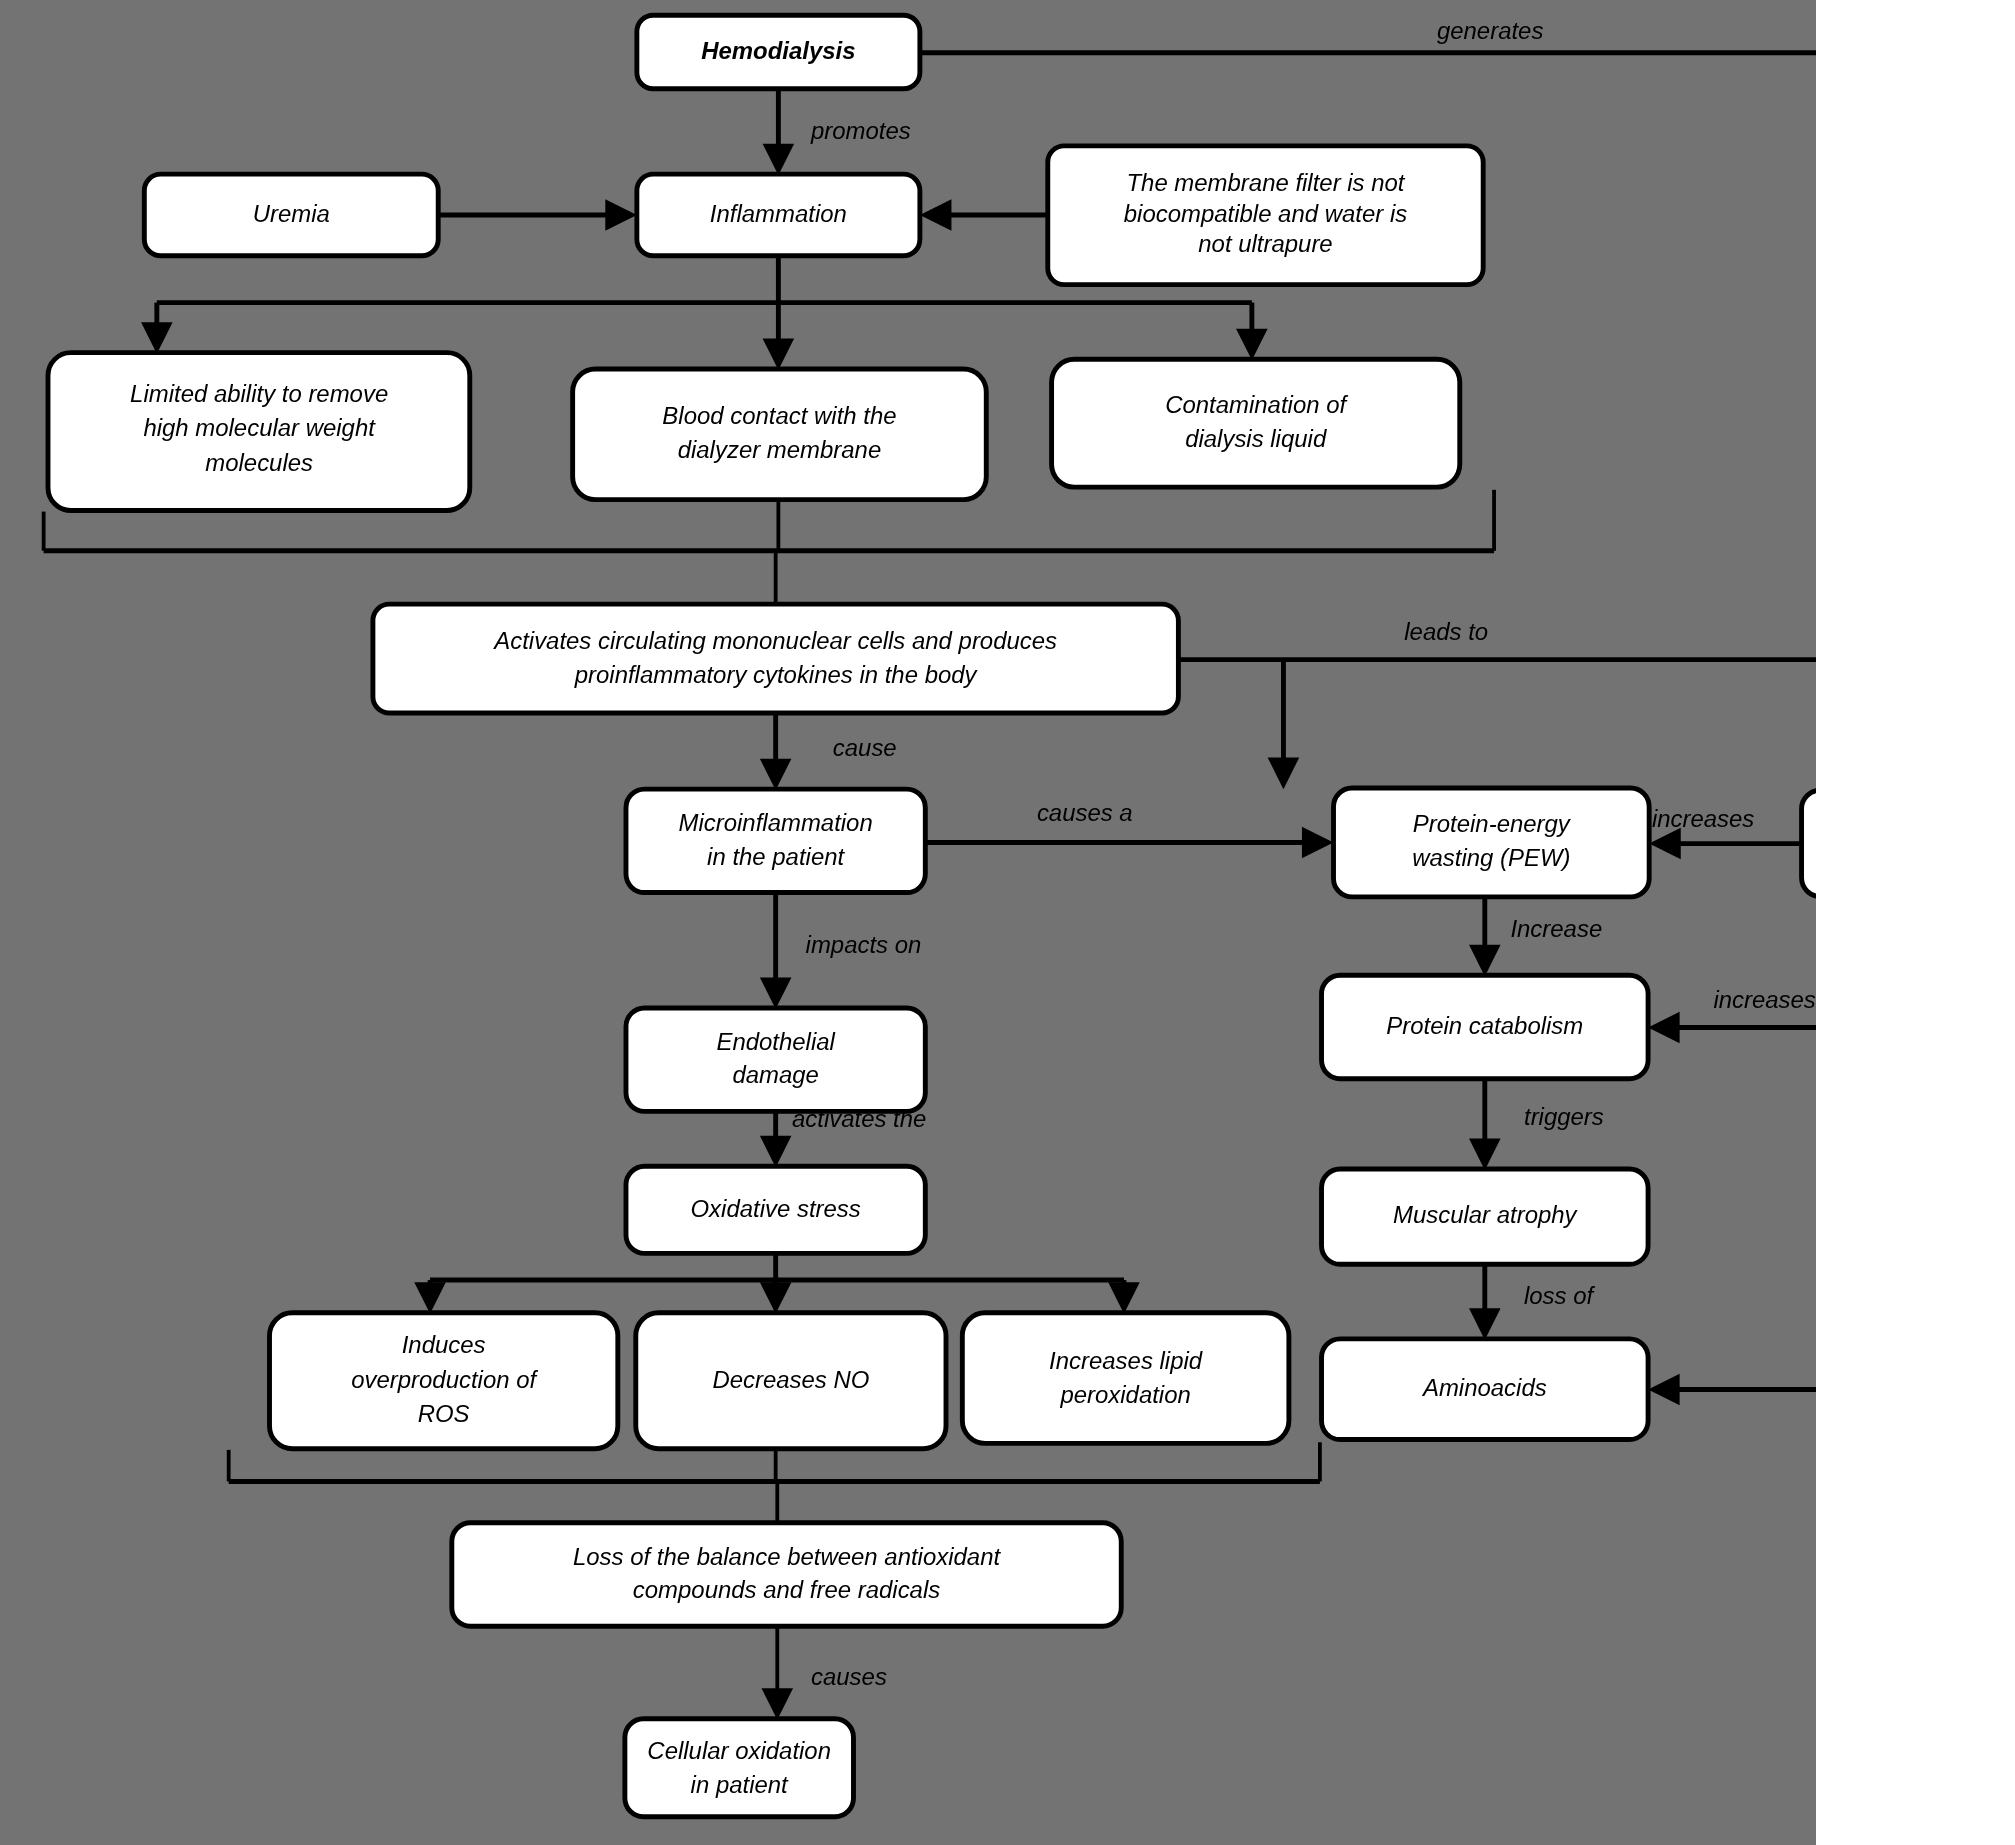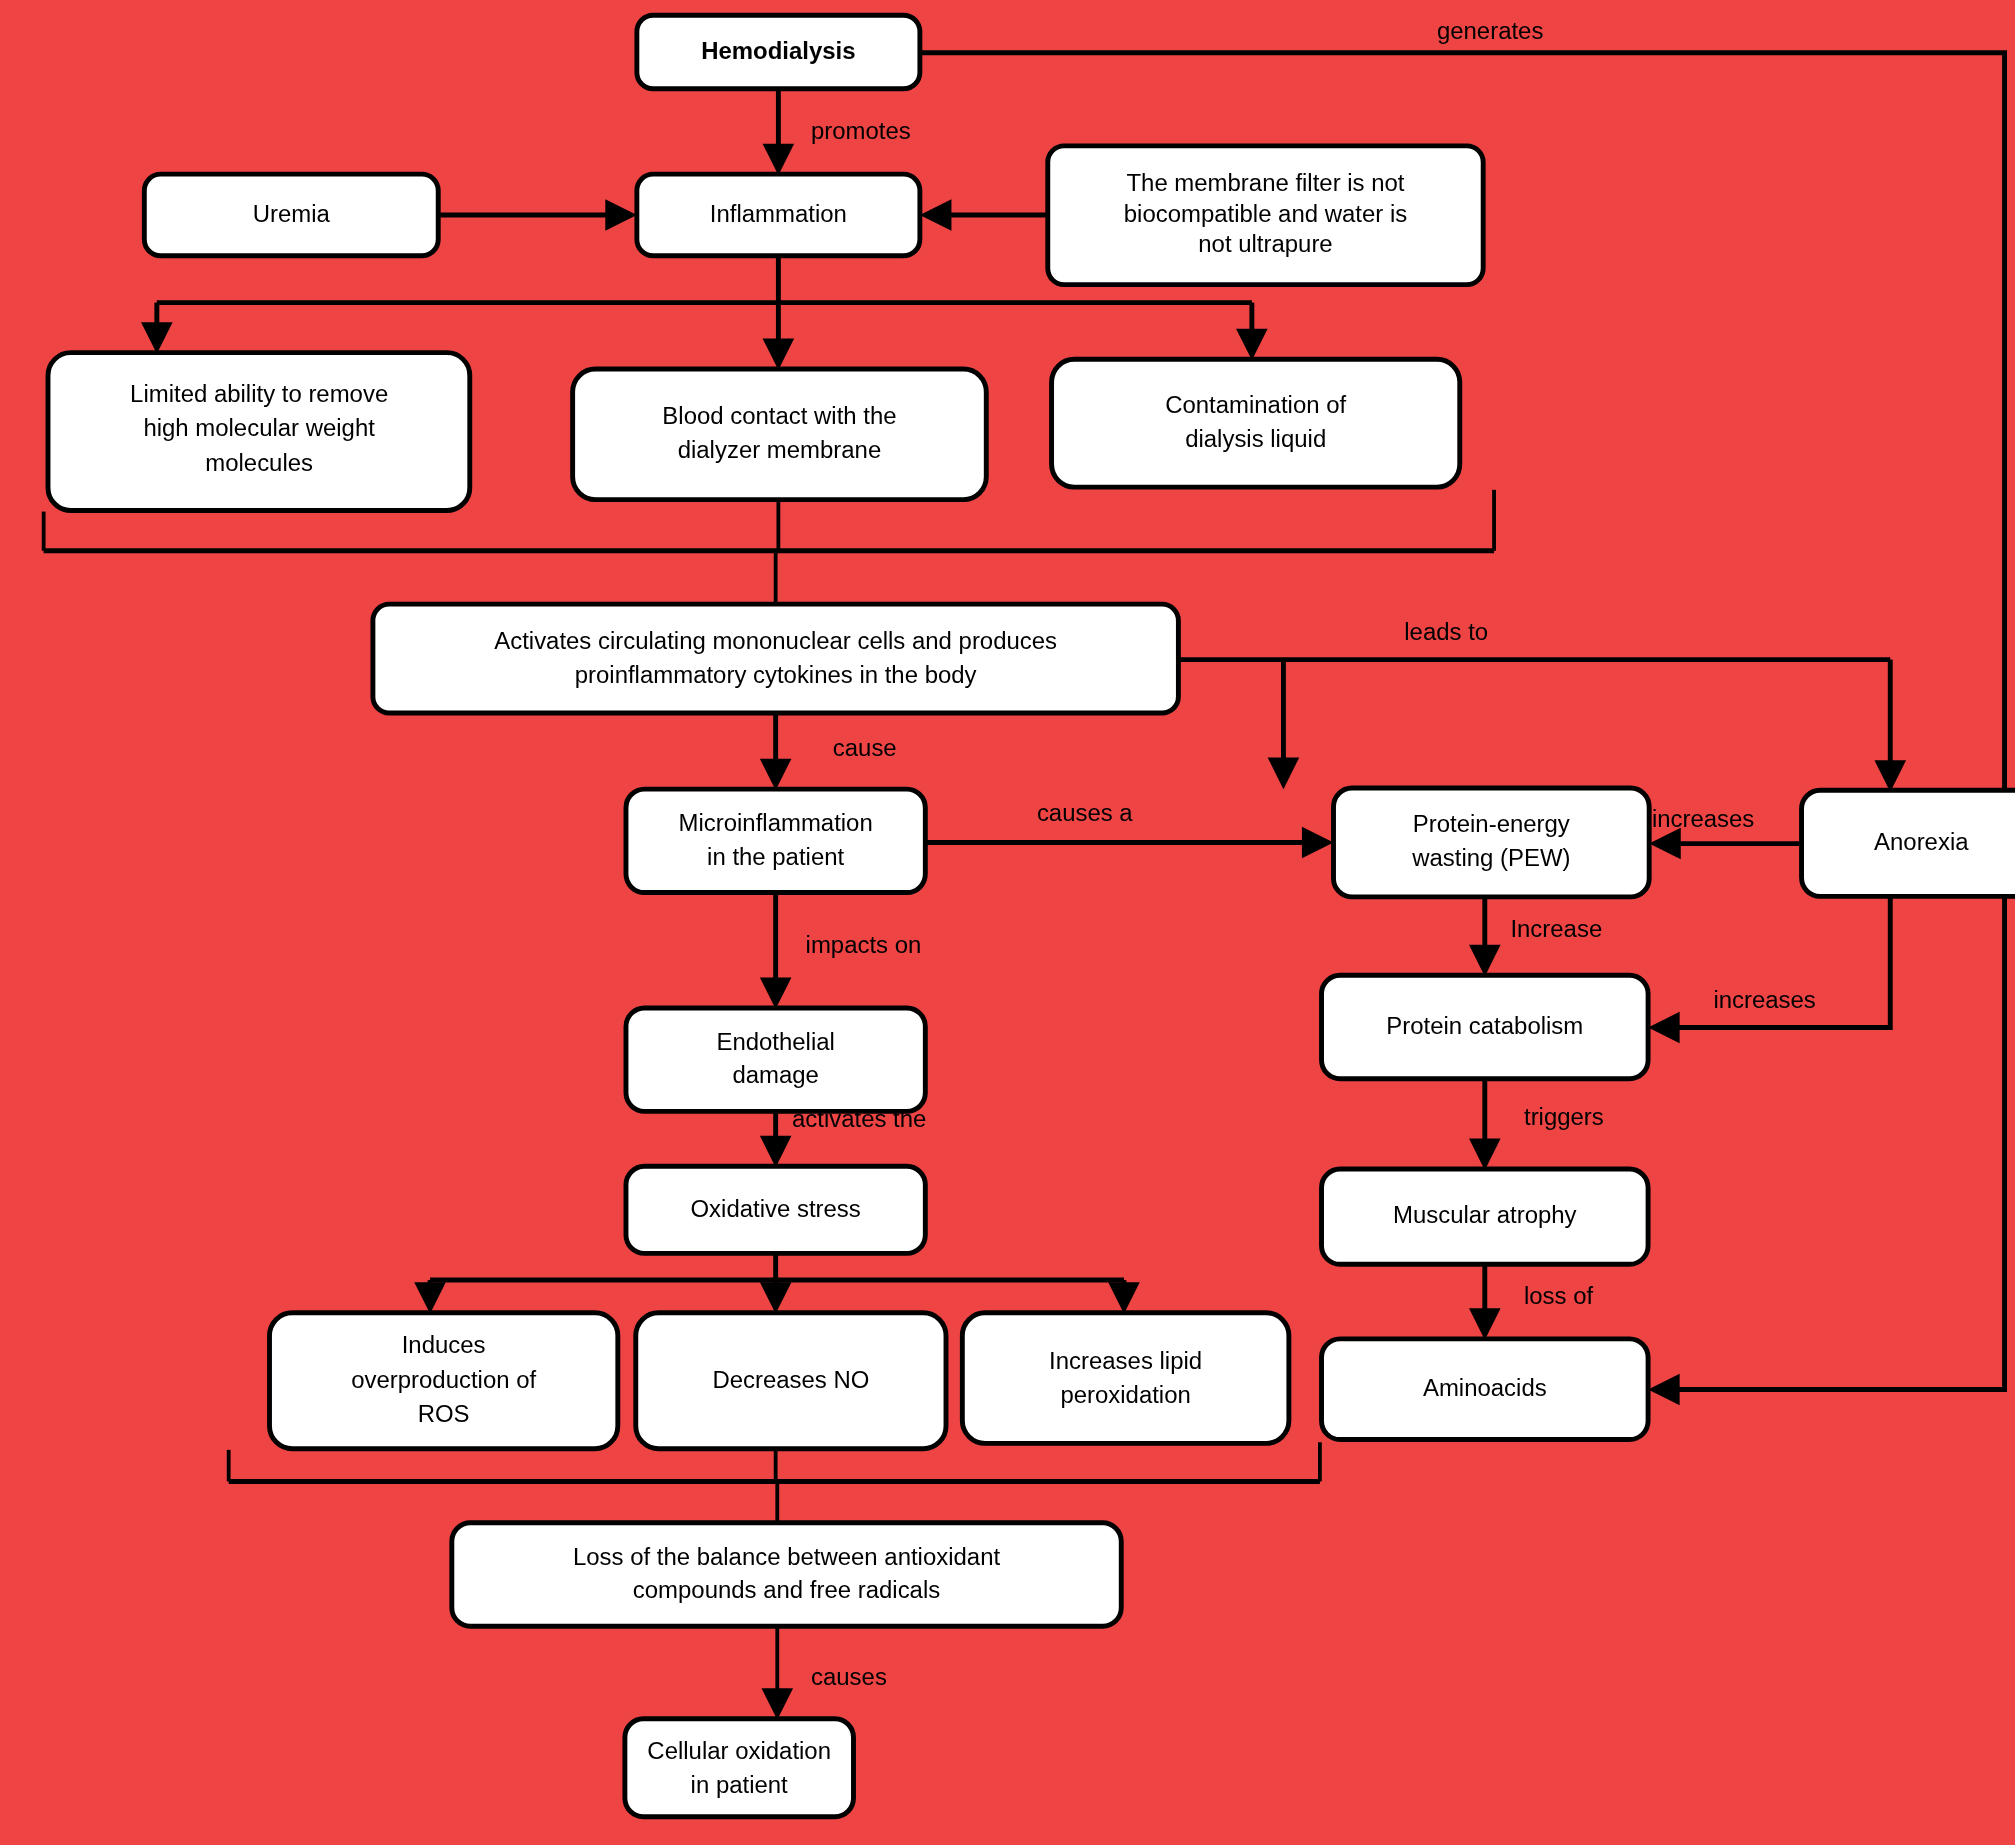--- a/index.html
+++ b/index.html
@@ -6,24 +6,25 @@
   html, body {
     margin: 0;
     padding: 0;
     background: #ffffff;
   }
   body {
     font-family: "Liberation Sans", sans-serif;
   }
   #diagram-root {
     position: relative;
-    width: 2015px;
+    width: 1816px;
     height: 1845px;
-    background: #ef4444;
+    background: #737373;
     overflow: hidden;
+    font-style: italic;
   }
   svg#flow-svg {
     position: absolute;
     left: 0;
     top: 0;
     width: 2015px;
     height: 1845px;
     display: block;
   }
   .node-rect {

